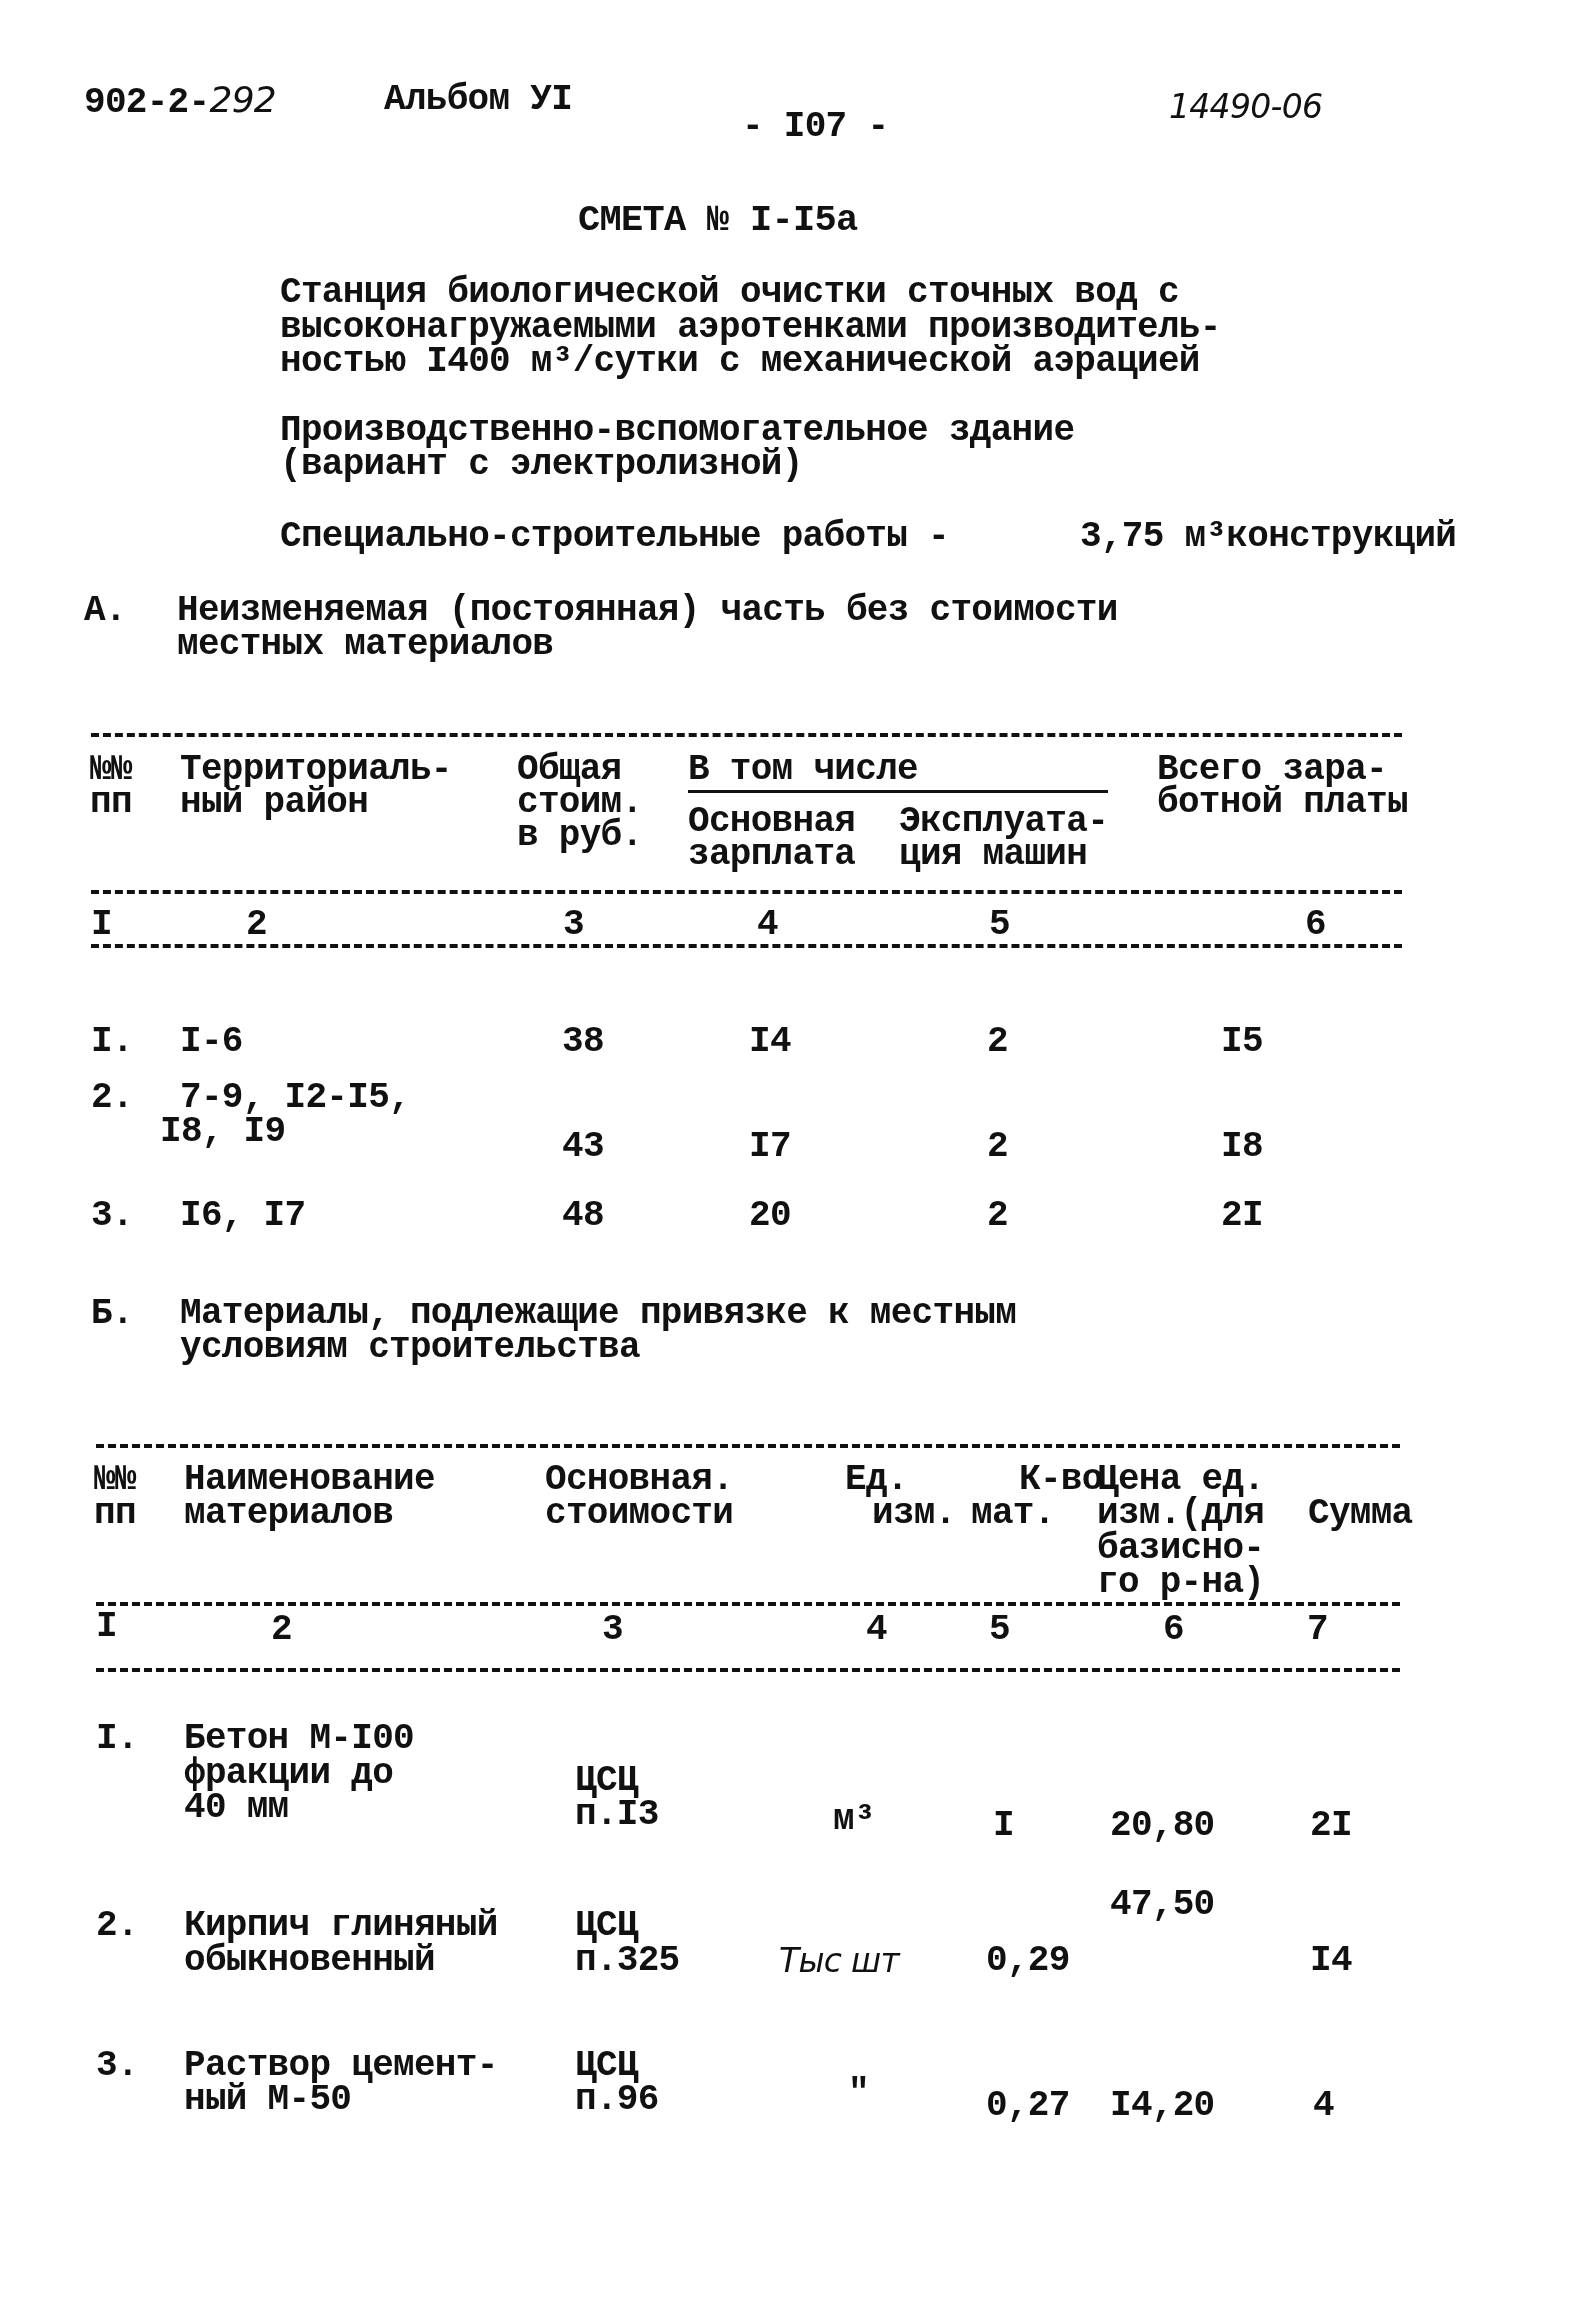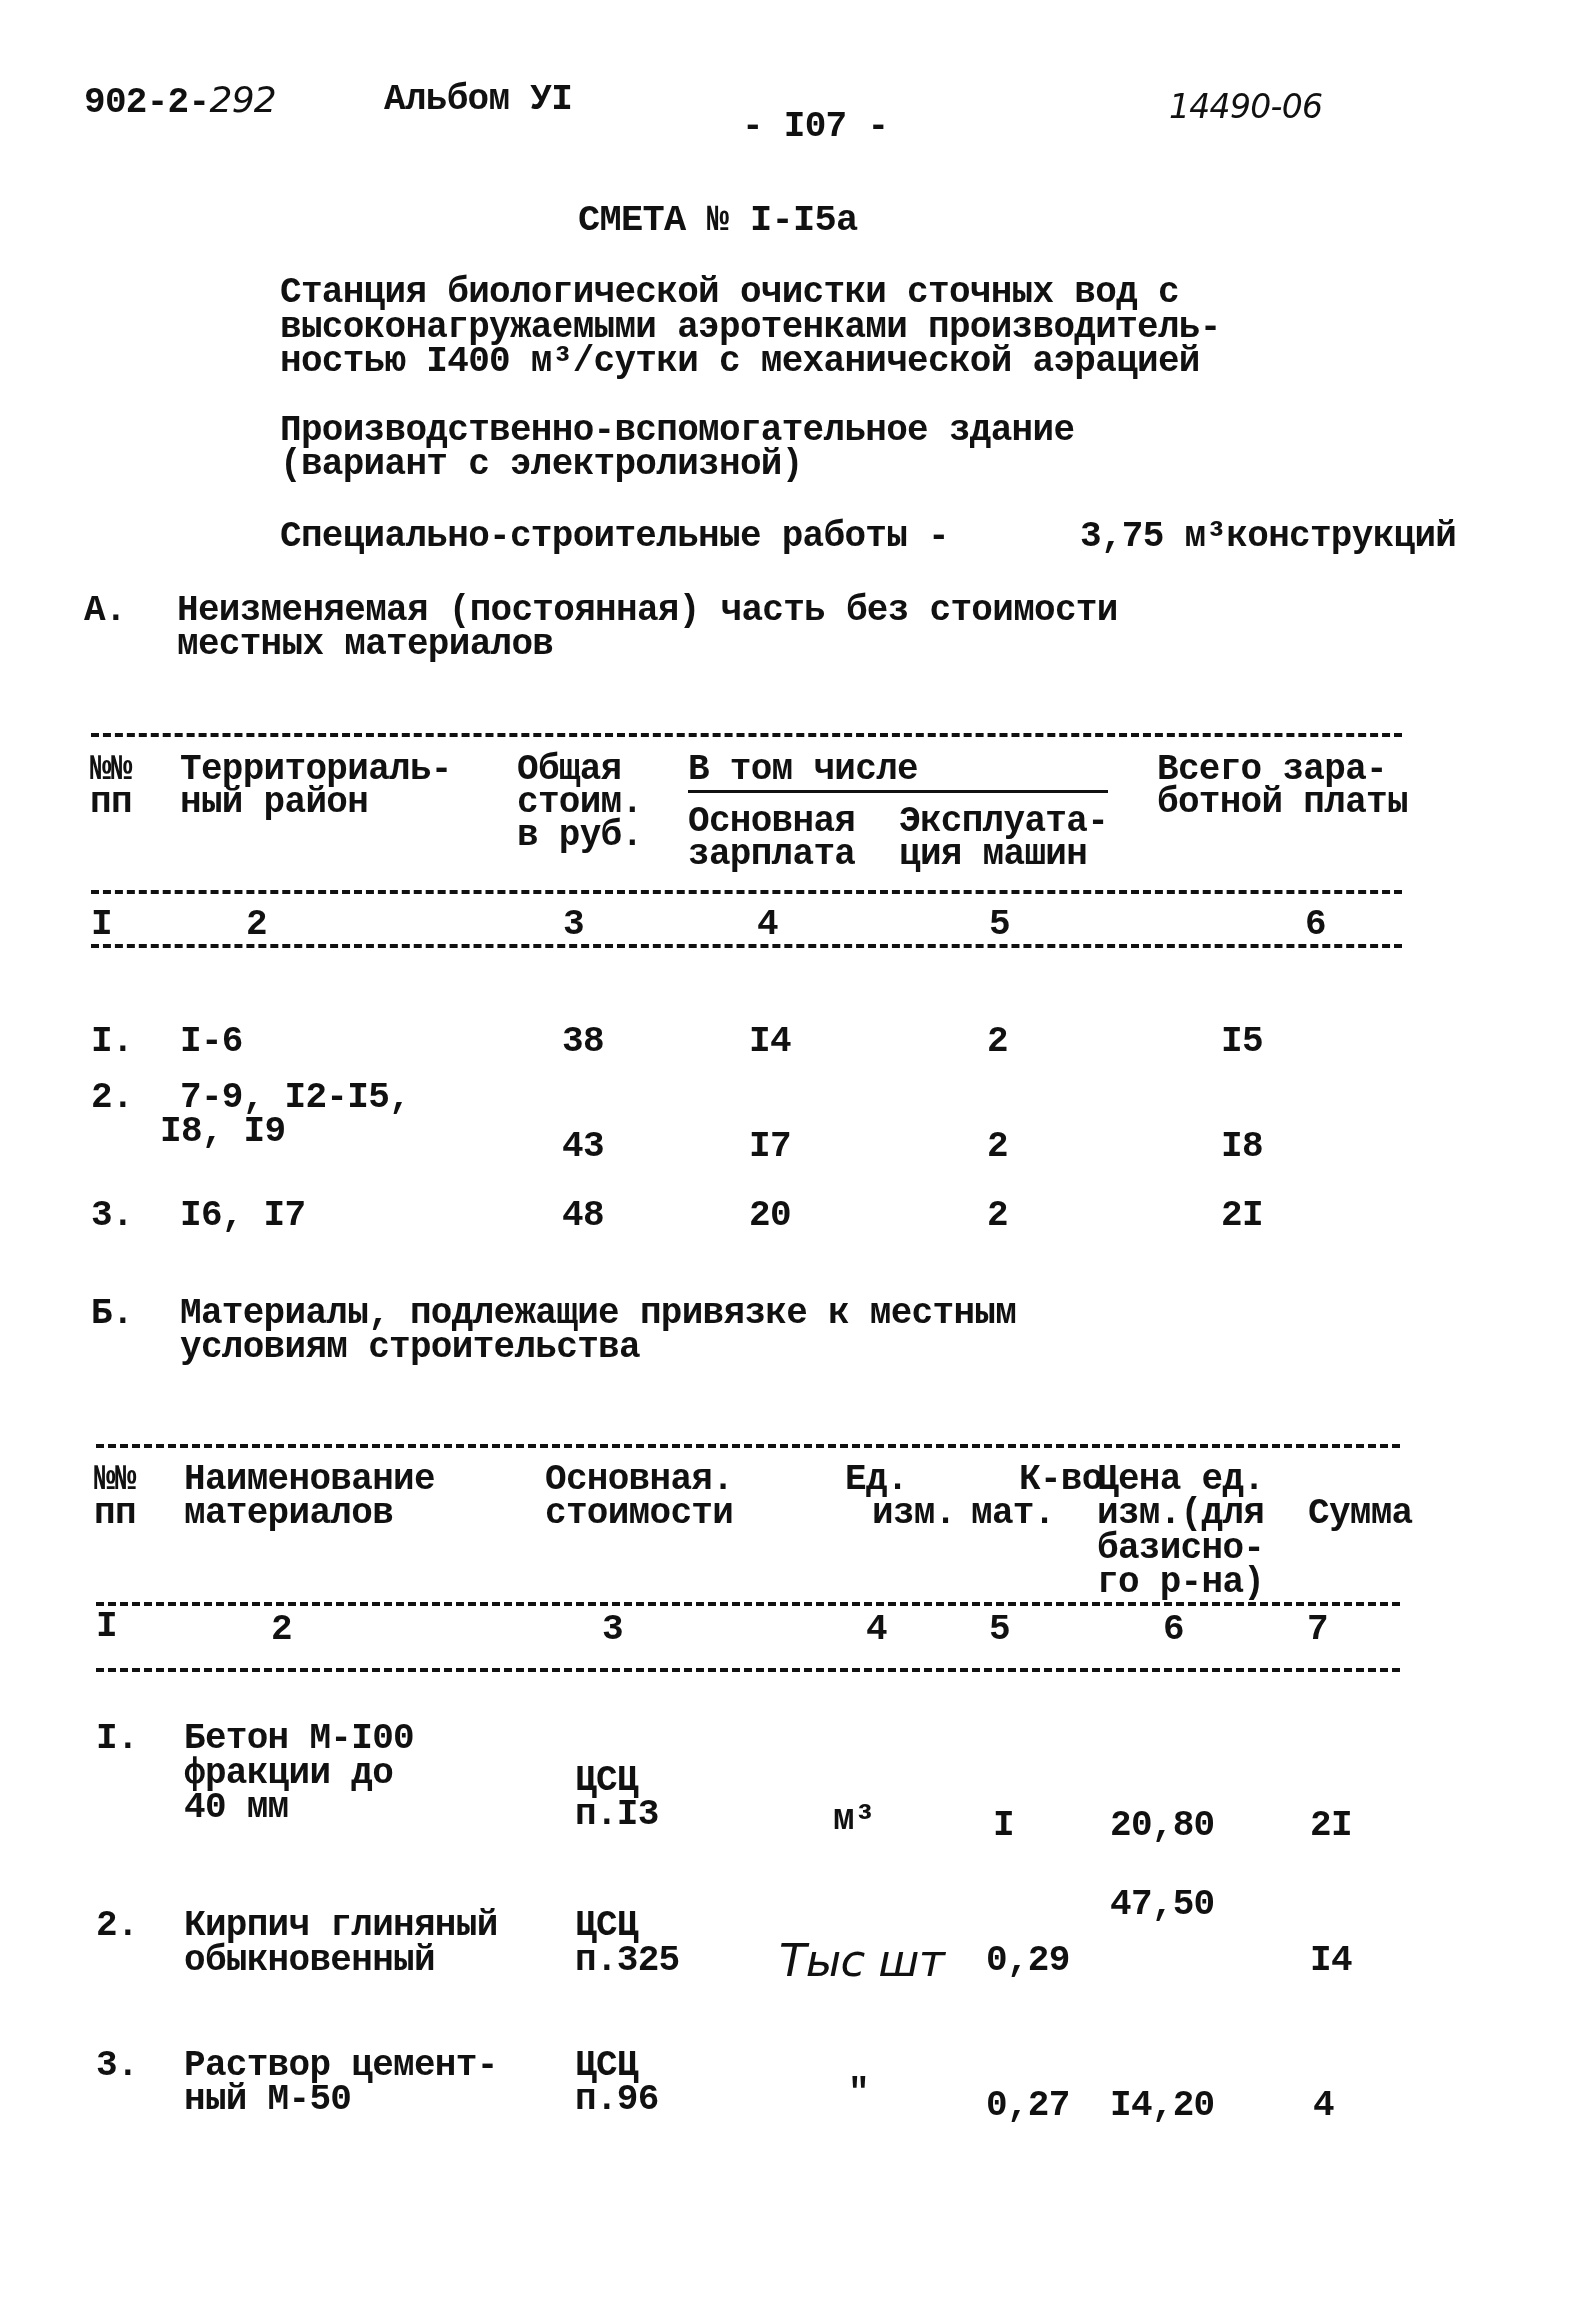--- a/index.html
+++ b/index.html
@@ -142,21 +142,21 @@
   <div class="t" style="left:993px;top:1807px;">I</div>
   <div class="t" style="left:1110px;top:1807px;">20,80</div>
   <div class="t" style="left:1310px;top:1807px;">2I</div>
 </div>
 <div>
   <div class="t" style="left:96px;top:1907px;">2.</div>
   <div class="t" style="left:184px;top:1907px;">Кирпич глиняный</div>
   <div class="t" style="left:184px;top:1942px;">обыкновенный</div>
   <div class="t" style="left:575px;top:1907px;">ЦСЦ</div>
   <div class="t" style="left:575px;top:1942px;">п.325</div>
-  <div class="t hand" style="left:779px;top:1942px;font-size:45px;">Тыс шт</div>
+  <div class="t hand" style="left:779px;top:1942px;font-size:33px;">Тыс шт</div>
   <div class="t" style="left:986px;top:1942px;">0,29</div>
   <div class="t" style="left:1110px;top:1886px;">47,50</div>
   <div class="t" style="left:1310px;top:1942px;">I4</div>
 </div>
 <div>
   <div class="t" style="left:96px;top:2047px;">3.</div>
   <div class="t" style="left:184px;top:2047px;">Раствор цемент-</div>
   <div class="t" style="left:184px;top:2081px;">ный М-50</div>
   <div class="t" style="left:575px;top:2047px;">ЦСЦ</div>
   <div class="t" style="left:575px;top:2081px;text-align:center;">п.96</div>

